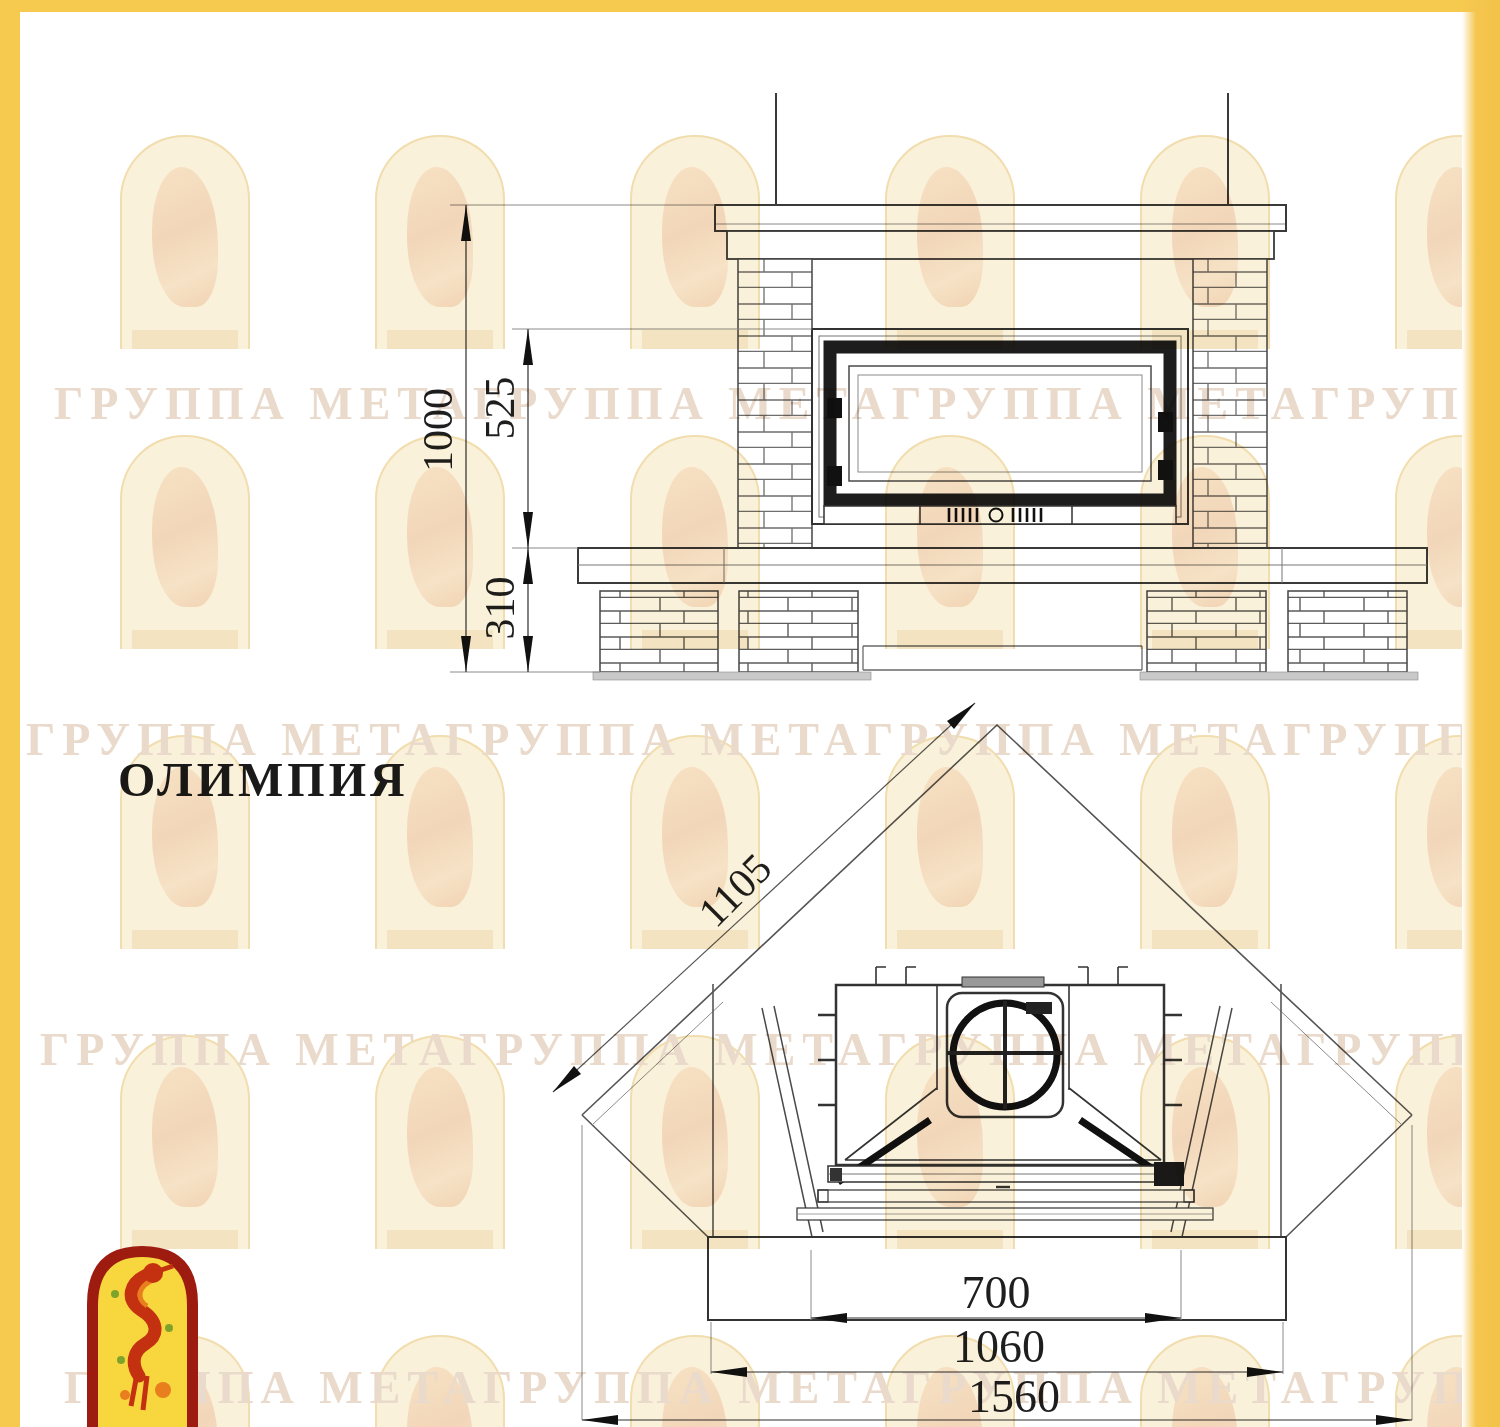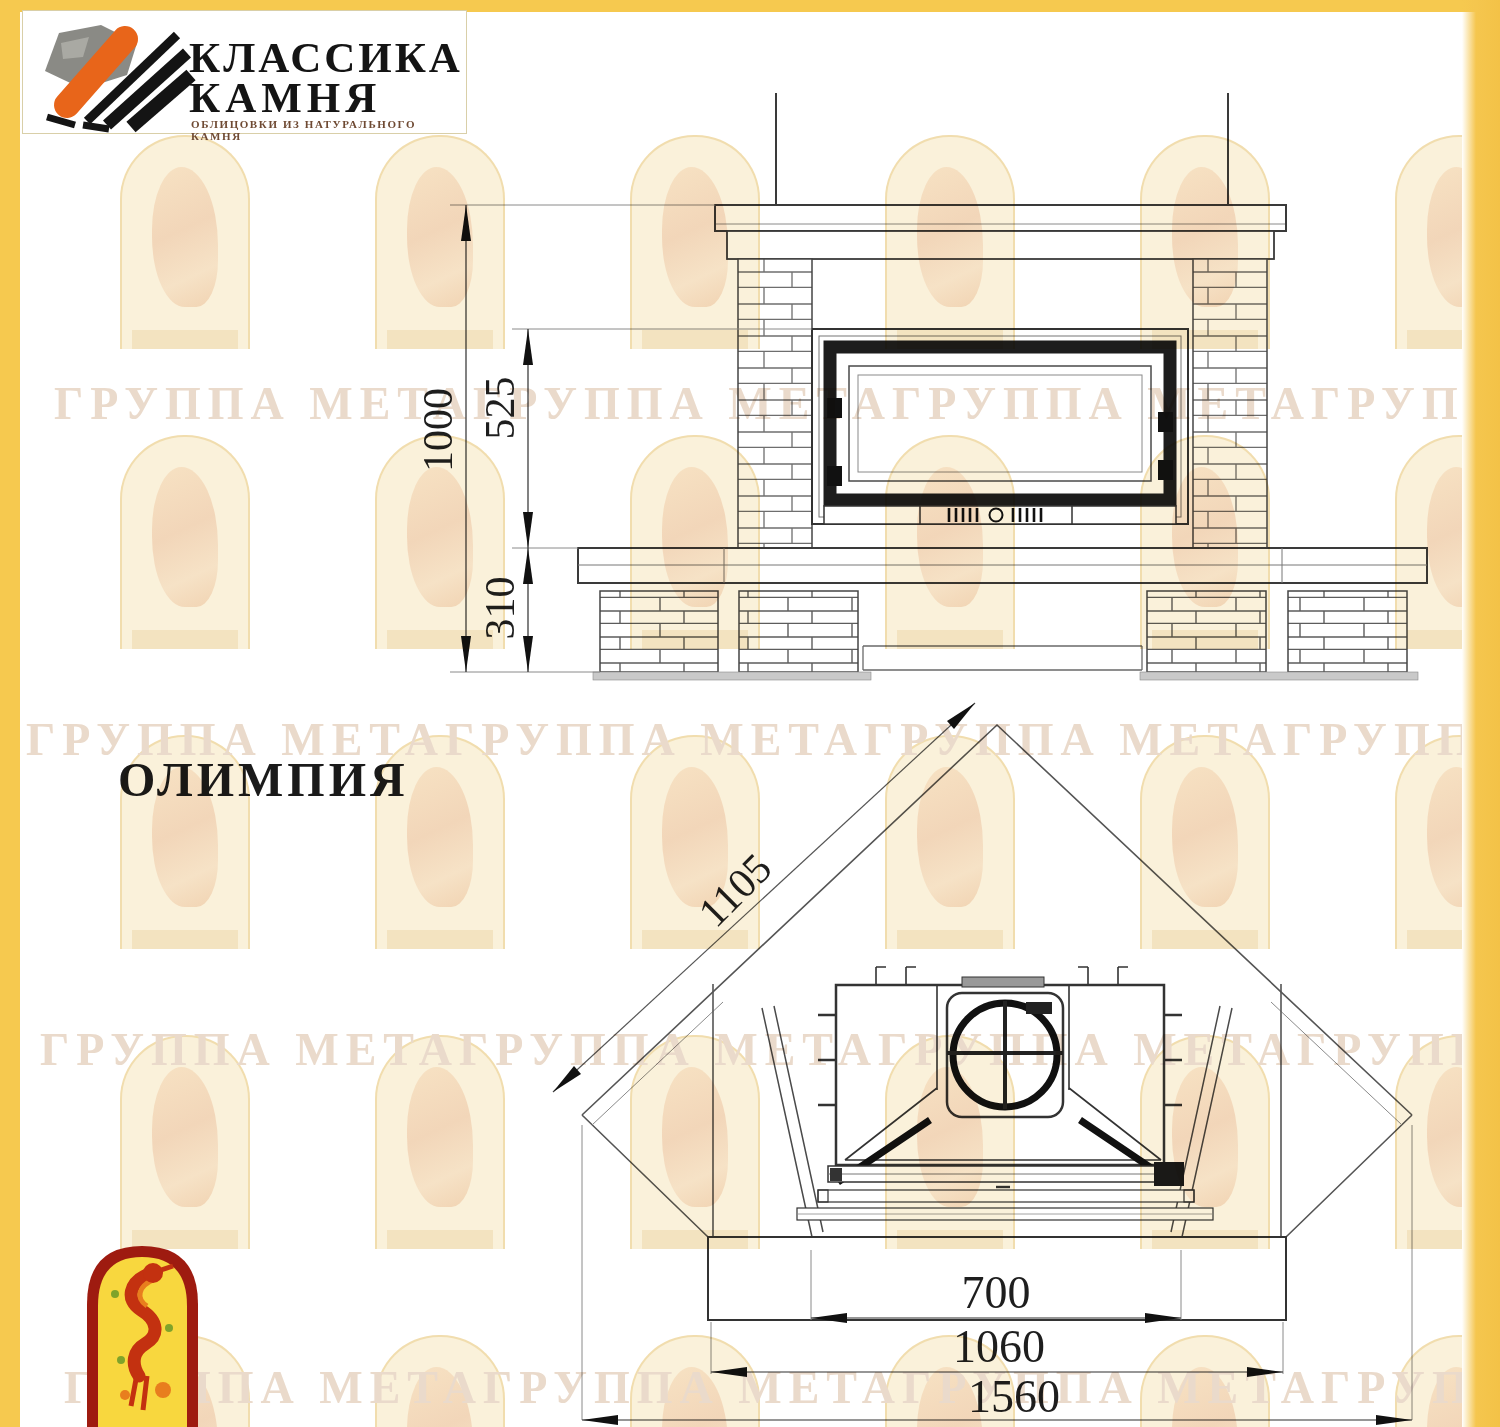--- a/index.html
+++ b/index.html
@@ -315,34 +315,20 @@
     <div class="wmband" style="top:380px;padding-left:34px">ГРУППА МЕТАГРУППА МЕТАГРУППА МЕТАГРУППА МЕТАГРУППА МЕТА</div>
     <div class="wmband" style="top:716px;padding-left:6px">ГРУППА МЕТАГРУППА МЕТАГРУППА МЕТАГРУППА МЕТАГРУППА МЕТА</div>
     <div class="wmband" style="top:1026px;padding-left:20px">ГРУППА МЕТАГРУППА МЕТАГРУППА МЕТАГРУППА МЕТАГРУППА МЕТА</div>
     <div class="wmband" style="top:1364px;padding-left:44px">ГРУППА МЕТАГРУППА МЕТАГРУППА МЕТАГРУППА МЕТАГРУППА МЕТА</div>
   </div>
 
   <div id="bar-top" class="bar"></div>
   <div id="bar-left" class="bar"></div>
   <div id="bar-right" class="bar"></div>
 
-  <div id="logo-box">
-    <svg width="165" height="120" viewBox="0 0 165 120" style="position:absolute;left:8px;top:2px;">
-      <polygon points="14,58 28,20 70,12 106,30 96,62 52,76" fill="#8a8a85"></polygon>
-      <polygon points="30,30 58,24 52,44 32,46" fill="#a9a9a3"></polygon>
-      <path d="M94,26 L36,92" stroke="#E8651A" stroke-width="26" stroke-linecap="round" fill="none"></path>
-      <path d="M146,22 L56,108" stroke="#141414" stroke-width="9" fill="none"></path>
-      <path d="M156,40 L76,112" stroke="#141414" stroke-width="12" fill="none"></path>
-      <path d="M160,62 L100,114" stroke="#141414" stroke-width="14" fill="none"></path>
-      <path d="M16,104 L44,112 M52,112 L78,116" stroke="#141414" stroke-width="7" fill="none"></path>
-    </svg>
-    <div id="logo-title1">КЛАССИКА</div>
-    <div id="logo-title2">КАМНЯ</div>
-    <div id="logo-tagline">ОБЛИЦОВКИ ИЗ НАТУРАЛЬНОГО КАМНЯ</div>
-  </div>
 
   <div id="model-title">ОЛИМПИЯ</div>
 
   <svg id="emblem" width="115" height="187" viewBox="0 0 115 187">
     <path d="M2,187 V64 Q2,6 57,6 Q113,6 113,64 V187 Z" fill="#9E1B10"></path>
     <path d="M13,187 V66 Q13,17 57,17 Q102,17 102,66 V187 Z" fill="#F8D73E"></path>
     <path d="M64,34 C44,42 40,60 56,70 C74,81 74,96 60,104 C48,111 46,124 54,136" stroke="#C33110" stroke-width="13" fill="none" stroke-linecap="round"></path>
     <path d="M68,40 C54,46 50,58 62,66" stroke="#E87E1E" stroke-width="5" fill="none"></path>
     <circle cx="68" cy="33" r="10" fill="#C33110"></circle>
     <path d="M76,30 L88,26" stroke="#C33110" stroke-width="5" fill="none"></path>

